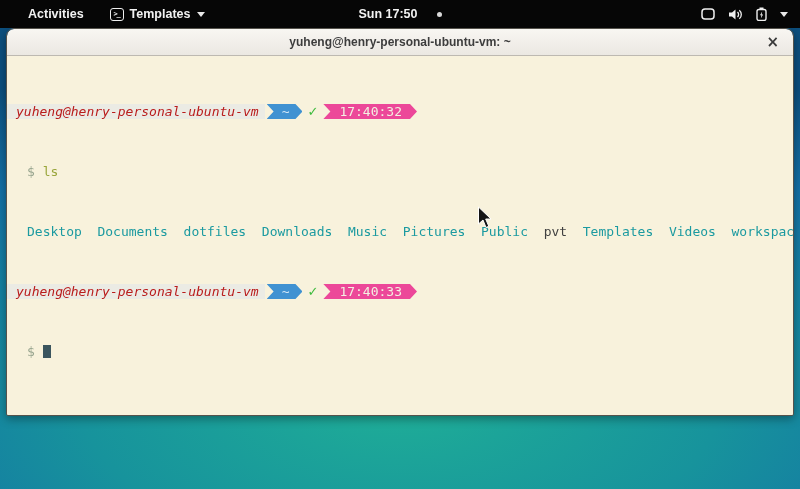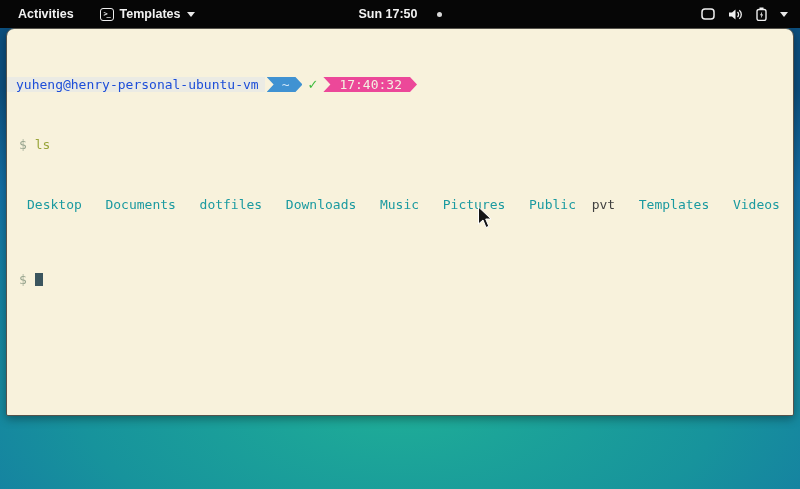--- a/index.html
+++ b/index.html
@@ -11,21 +11,21 @@
   }
 
   
   .topbar {
     position: absolute; top: 0; left: 0; width: 800px; height: 28px;
     background: #060606; color: #f2f2f2;
     display: flex; align-items: center;
     font-size: 12.5px; font-weight: 600;
     z-index: 30;
   }
-  .topbar-left { display: flex; align-items: center; padding-left: 10px; }
+  .topbar-left { display: flex; align-items: center; padding-left: 20px; }
   .activities { padding: 0 8px; cursor: default; }
   .app-menu { display: flex; align-items: center; margin-left: 18px; gap: 6px; }
   .term-app-icon {
     width: 14px; height: 13px; border: 1.4px solid #efefef; border-radius: 3px;
     display: inline-flex; align-items: center; justify-content: center;
     font-family: "DejaVu Sans Mono", monospace; font-size: 7px; line-height: 1;
     color: #efefef; letter-spacing: -1px;
   }
   .caret-down {
     width: 0; height: 0; display: inline-block;
@@ -68,38 +68,38 @@
     font-family: "DejaVu Sans", sans-serif; font-weight: 700;
   }
 
   
   .term {
     flex: 1; background: #f8f2dc; padding-top: 3px;
     font-family: "DejaVu Sans Mono", monospace;
     font-size: 13px; line-height: 15px; color: #3c3c3c;
     white-space: pre; overflow: hidden;
   }
-  .row { height: 15px; padding-left: 12px; }
+  .row { height: 15px; padding-left: 20px; }
   .row.prompt-row { padding-left: 0; }
   .band {
     display: inline-block; height: 15px; background: #ececе7;
     background: #ececе7;
   }
   .band { background: #ececdf; background-color: #ececе5; }
-  .band { background-color: #ebebe4; padding: 0 6px 0 9px; color: #1d4ed8; vertical-align: top; }
+  .band { background-color: #ebebe4; padding: 0 6px 0 9px; color: #b91c1c; vertical-align: top; font-style: italic; }
   .seg {
     display: inline-block; height: 15px; vertical-align: top;
     clip-path: polygon(0 0, calc(100% - 7px) 0, 100% 50%, calc(100% - 7px) 100%, 0 100%, 7px 50%);
   }
   .seg-blue { background: #4092d2; color: #cfe6f8; padding: 0 13px 0 15px; margin-left: 2px; }
   .seg-dark { background: #ec4899; color: #f3f0e1; padding: 0 15px 0 16px; }
   .check { color: #3dbb3d; font-weight: 700; margin: 0 5px; font-family: "DejaVu Sans", sans-serif; }
   .dollar { color: #98a58f; }
   .cmd { color: #9aa63c; }
-  .c-dir { color: #1b9aa0; margin-left: 8px; }
+  .c-dir { color: #1b9aa0; }
   .c-alt { color: #404040; }
   .cursor-block {
     display: inline-block; width: 8px; height: 13px; margin-top: 1px;
     background: #3b555e; vertical-align: top;
   }
 
   
   .pointer { position: absolute; left: 477px; top: 206px; z-index: 50; }
 </style>
 </head>
@@ -138,29 +138,34 @@
         <rect x="3.5" y="0.5" width="4" height="2" fill="#efefef"></rect>
         <rect x="1" y="2.5" width="9" height="11" rx="2" fill="none" stroke="#efefef" stroke-width="1.4"></rect>
         <polygon points="6.2,4.5 4,8.2 5.4,8.2 4.8,11.5 7.1,7.6 5.7,7.6" fill="#efefef"></polygon>
       </svg>
     </span>
     <span class="caret-down"></span>
   </div>
 </div>
 
 <div class="window">
+  <div class="titlebar">
+    <span class="titlebar-title">yuheng@henry-personal-ubuntu-vm: ~</span>
+    <span class="close-btn">×</span>
+  </div>
 
   <div class="term">
     
     <div class="row prompt-row"><span class="band">yuheng@henry-personal-ubuntu-vm</span><span class="seg seg-blue">~</span><span class="check">✓</span><span class="seg seg-dark">17:40:32</span></div>
     
     <div class="row"><span class="dollar">$</span> <span class="cmd">ls</span></div>
     
     <div class="row"><span class="c-dir">Desktop</span>  <span class="c-dir">Documents</span>  <span class="c-dir">dotfiles</span>  <span class="c-dir">Downloads</span>  <span class="c-dir">Music</span>  <span class="c-dir">Pictures</span>  <span class="c-dir">Public</span>  <span class="c-alt">pvt</span>  <span class="c-dir">Templates</span>  <span class="c-dir">Videos</span>  <span class="c-dir">workspace</span></div>
     
+    <div class="row prompt-row"><span class="band">yuheng@henry-personal-ubuntu-vm</span><span class="seg seg-blue">~</span><span class="check">✓</span><span class="seg seg-dark">17:40:33</span></div>
     
     <div class="row"><span class="dollar">$</span> <span class="cursor-block"></span></div>
   </div>
 </div>
 
 <span class="pointer">
   <svg width="16" height="24" viewBox="0 0 16 24">
     <polygon points="1.5,1 1.5,18 6,14 9,21.5 11.8,20.3 8.7,13 14,13" fill="#151515" stroke="#ffffff" stroke-width="1"></polygon>
   </svg>
 </span>

